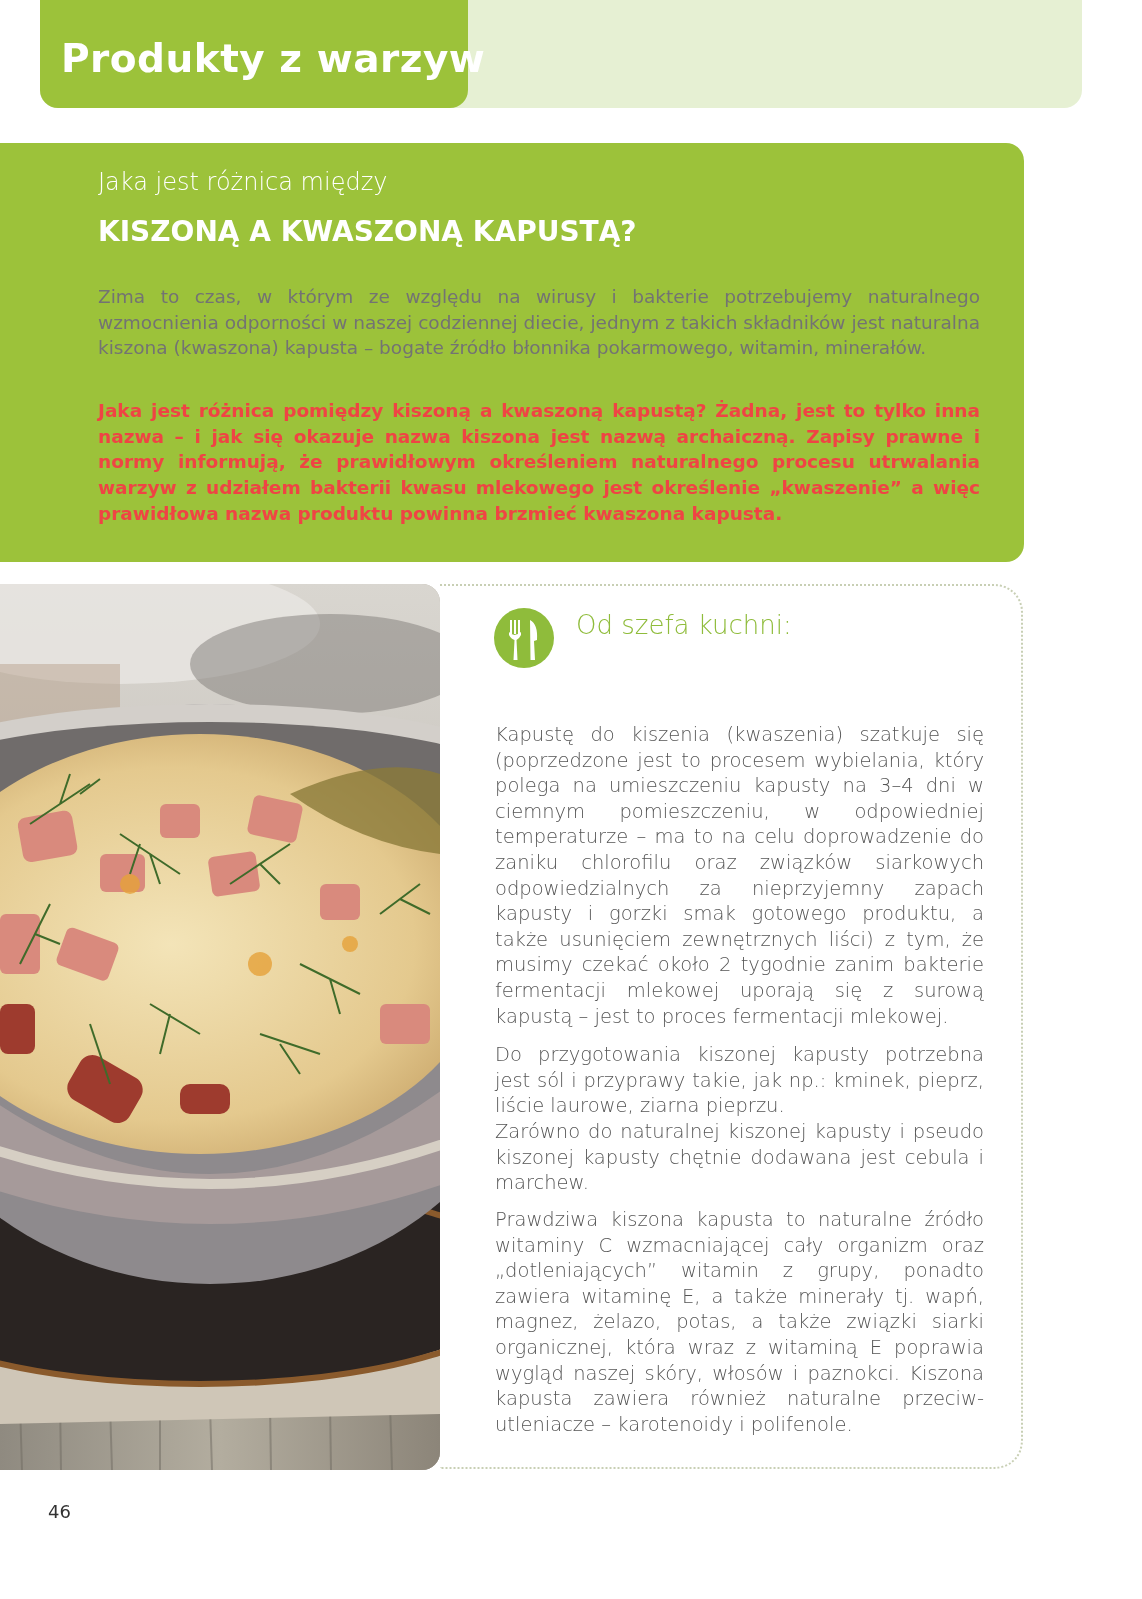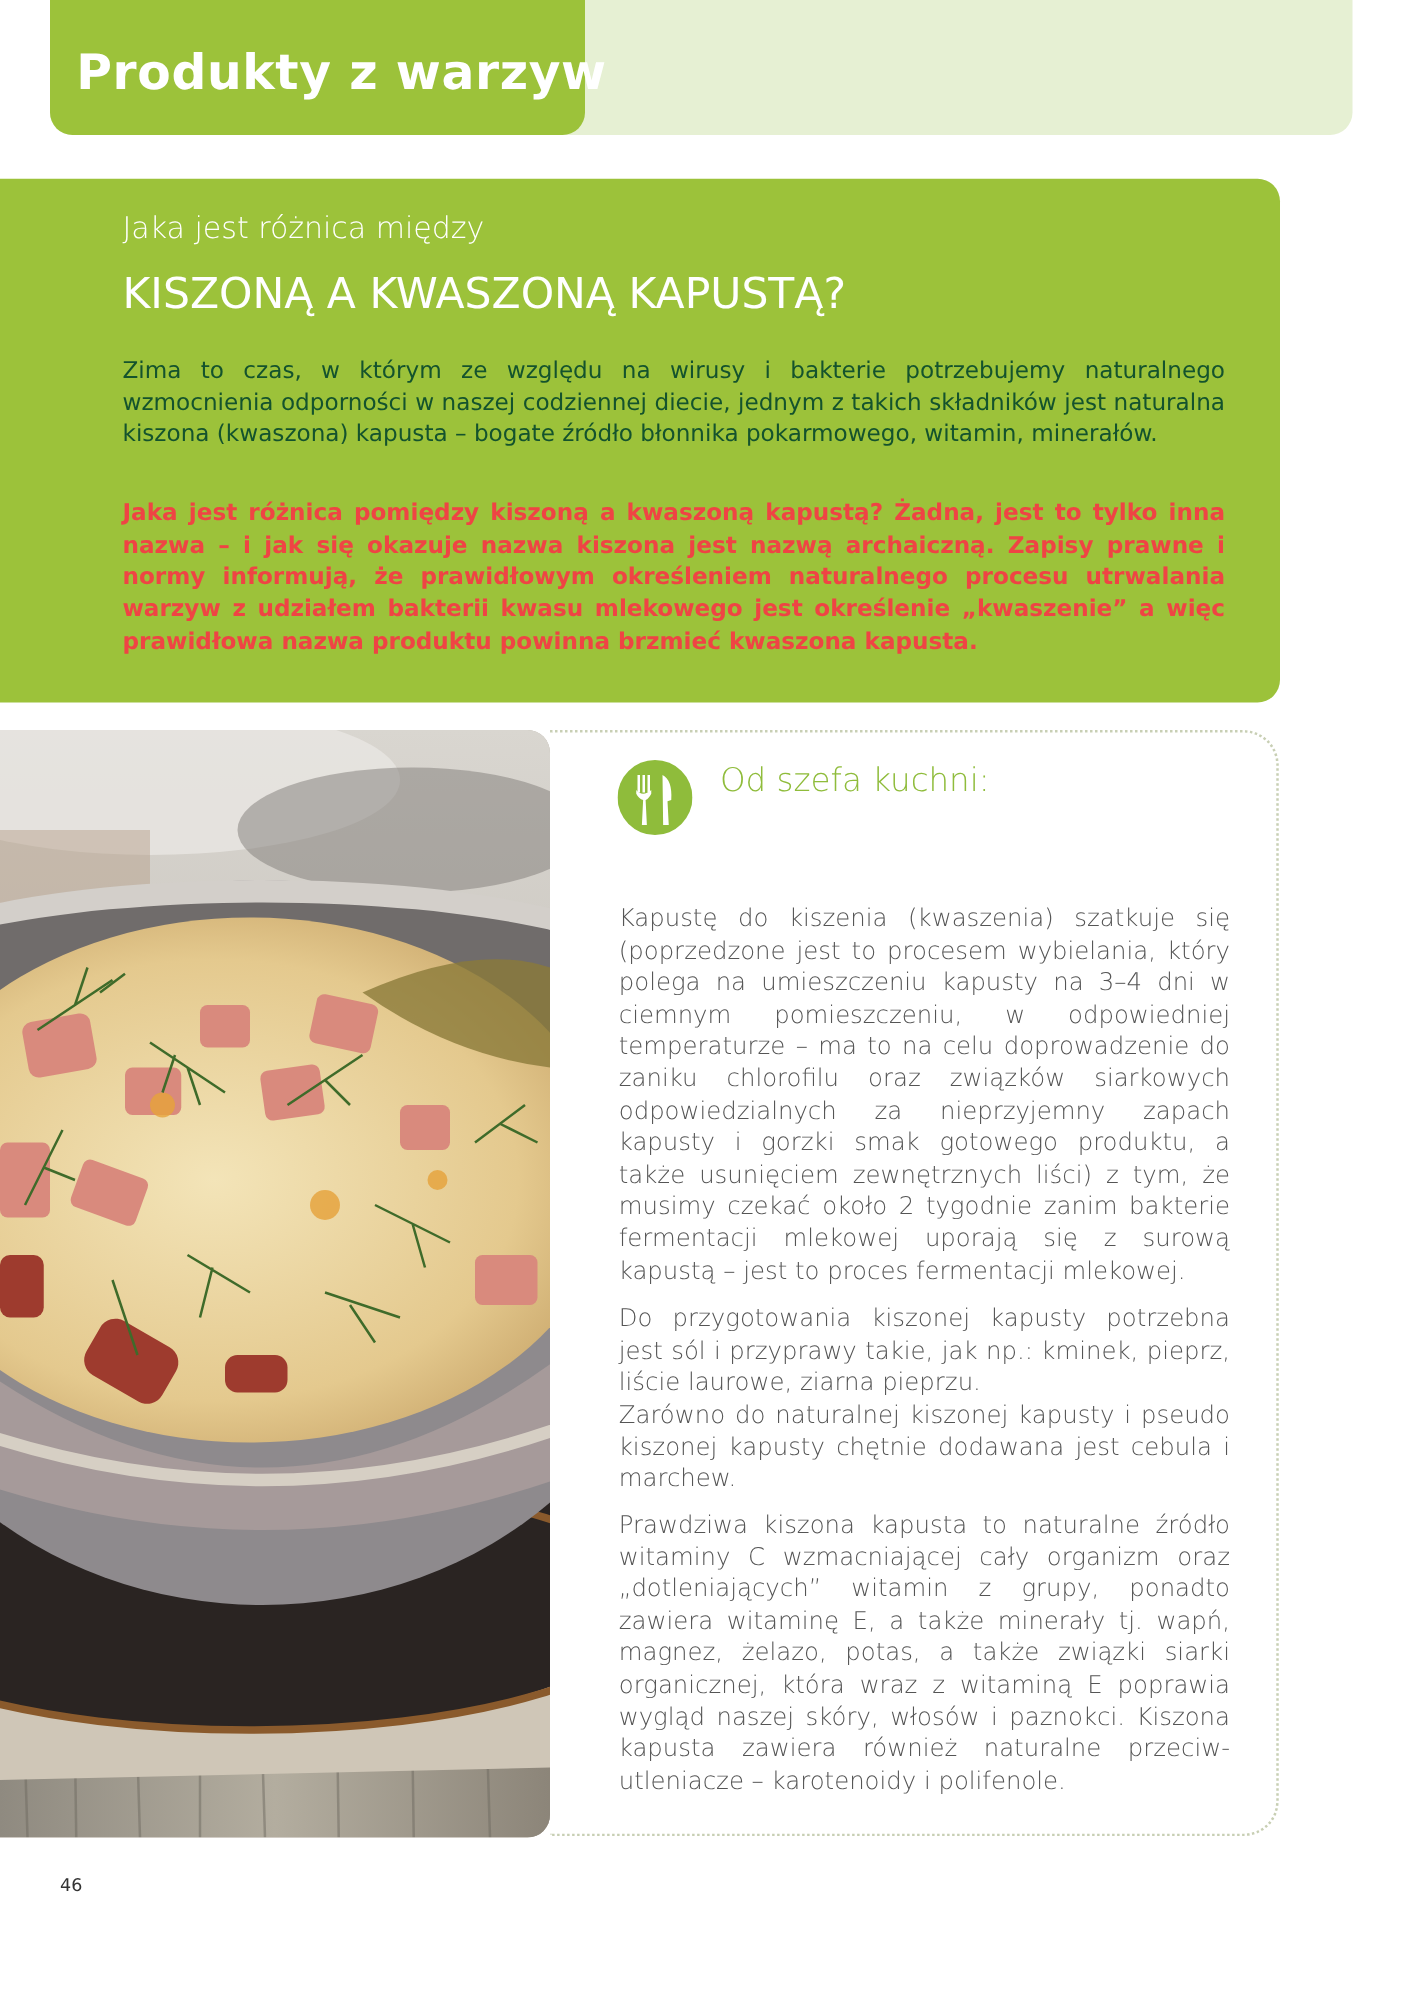--- a/index.html
+++ b/index.html
@@ -25,26 +25,26 @@
     position: absolute; left: 0; top: 143px; width: 1024px; height: 419px;
     background: #9cc23a; border-radius: 0 18px 18px 0;
   }
   .intro-title-light {
     position: absolute; left: 98px; top: 168px;
     color: #ffffff; font-size: 24px; font-weight: 300;
     font-family: "DejaVu Sans", sans-serif;
   }
   .intro-title-bold {
     position: absolute; left: 98px; top: 215px;
-    color: #ffffff; font-size: 34px; font-weight: normal;
+    color: #ffffff; font-size: 28px; font-weight: bold;
     font-family: "DejaVu Sans", sans-serif;
   }
   .intro-para {
     position: absolute; left: 98px; width: 882px;
-    color: #14532d; font-size: 18.5px; line-height: 25.7px;
+    color: #737373; font-size: 18.5px; line-height: 25.7px;
     text-align: justify; margin: 0;
     font-family: "DejaVu Sans", sans-serif;
   }
   .intro-para.p1 { top: 284px; }
   .intro-para.p2 { top: 398px; color: #ef4444; font-weight: bold; }
   .photo {
     position: absolute; left: 0; top: 584px; width: 440px; height: 886px;
     border-radius: 0 18px 18px 0; overflow: hidden;
     background: #b9b2a6;
   }
@@ -73,21 +73,21 @@
     text-align: justify;
     font-family: "DejaVu Sans", sans-serif;
     font-weight: 300;
   }
   .body-para.b1 { top: 722px; }
   .body-para.b2 { top: 1042px; }
   .body-para.b3 { top: 1119px; }
   .body-para.b4 { top: 1207px; }
   .page-number {
     position: absolute; left: 48px; top: 1501px;
-    color: #333333; font-size: 14px;
+    color: #333333; font-size: 18px;
     font-family: "DejaVu Sans", sans-serif;
   }
 </style>
 </head>
 <body>
 
 <div class="header-band"></div>
 <div class="header-tab"></div>
 <div class="header-title">Produkty z warzyw</div>
 

